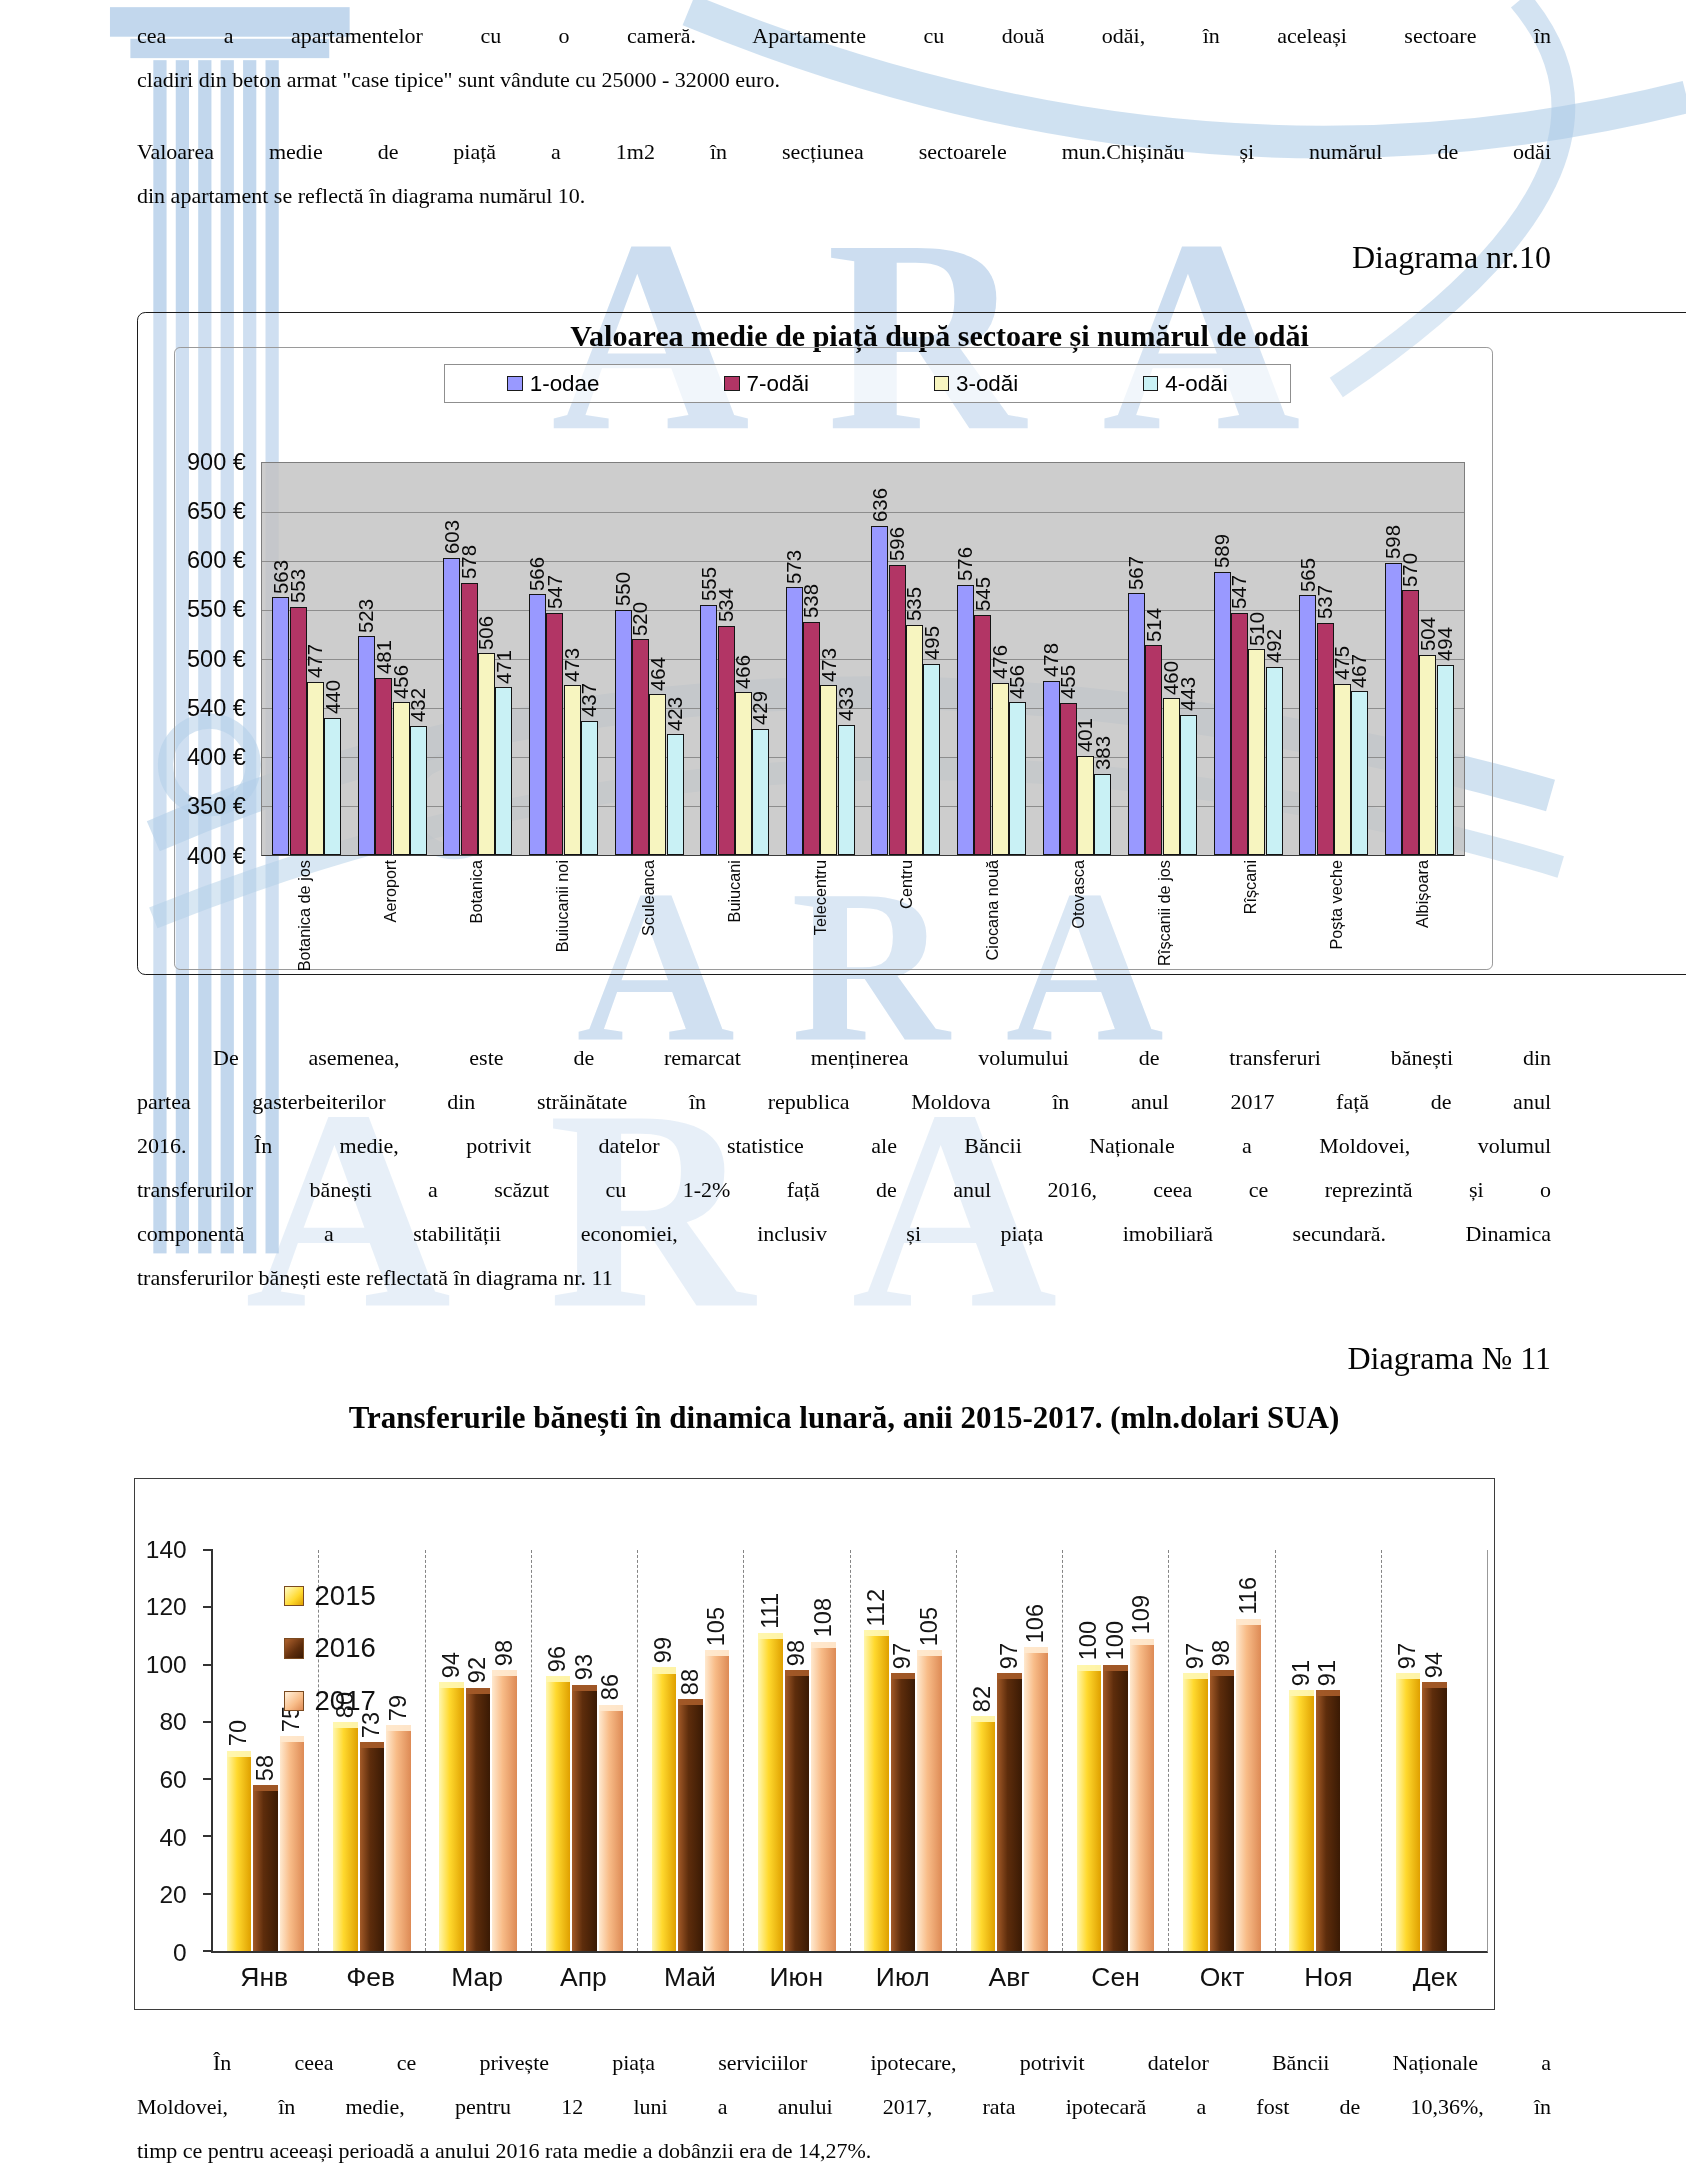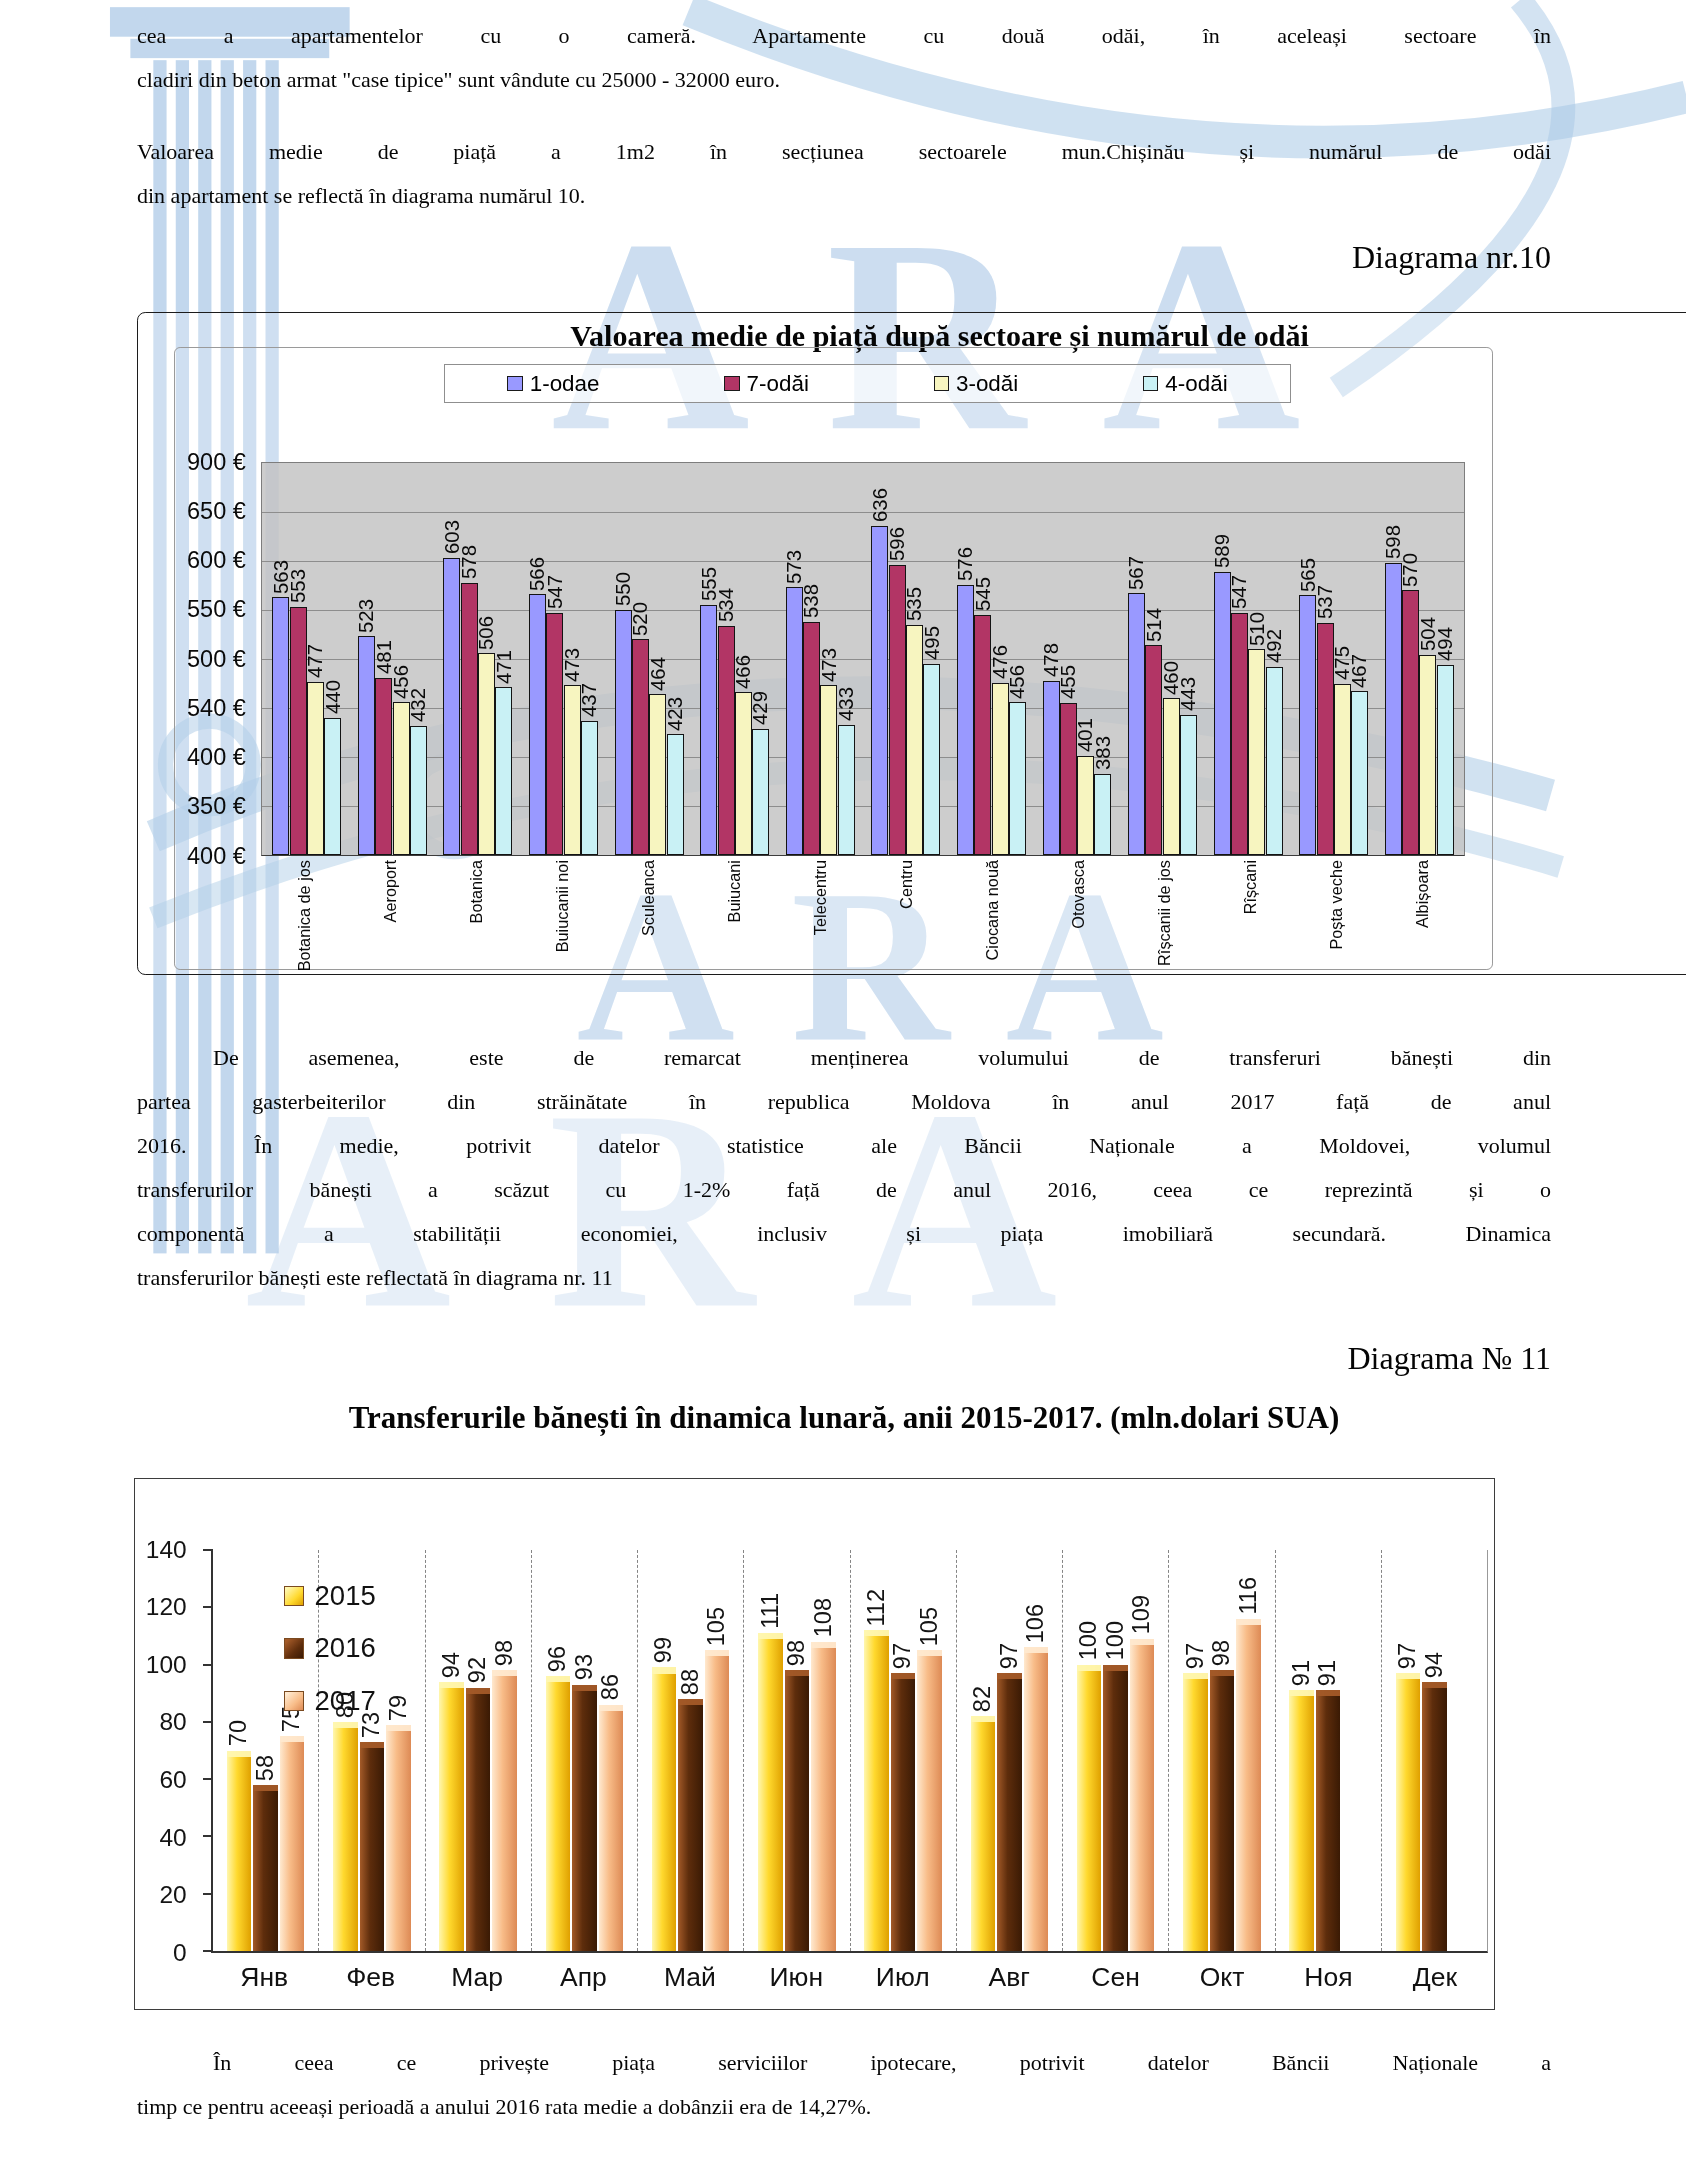--- a/index.html
+++ b/index.html
@@ -735,17 +735,18 @@
         <div class="c2month"><span>Авг</span></div>
         <div class="c2month"><span>Сен</span></div>
         <div class="c2month"><span>Окт</span></div>
         <div class="c2month"><span>Ноя</span></div>
         <div class="c2month"><span>Дек</span></div>
       </div>
   </div>
 
   <div class="textblock" style="top:2041px;">
       <div class="tline just ind">În ceea ce privește piața serviciilor ipotecare, potrivit datelor Băncii Naționale a</div>
+      <div class="tline just">Moldovei, în medie, pentru 12 luni a anului 2017, rata ipotecară a fost de 10,36%, în</div>
       <div class="tline">timp ce pentru aceeași perioadă a anului 2016 rata medie a dobânzii era de 14,27%.</div>
     </div>
 
 </div>
 
 
 </body></html>

